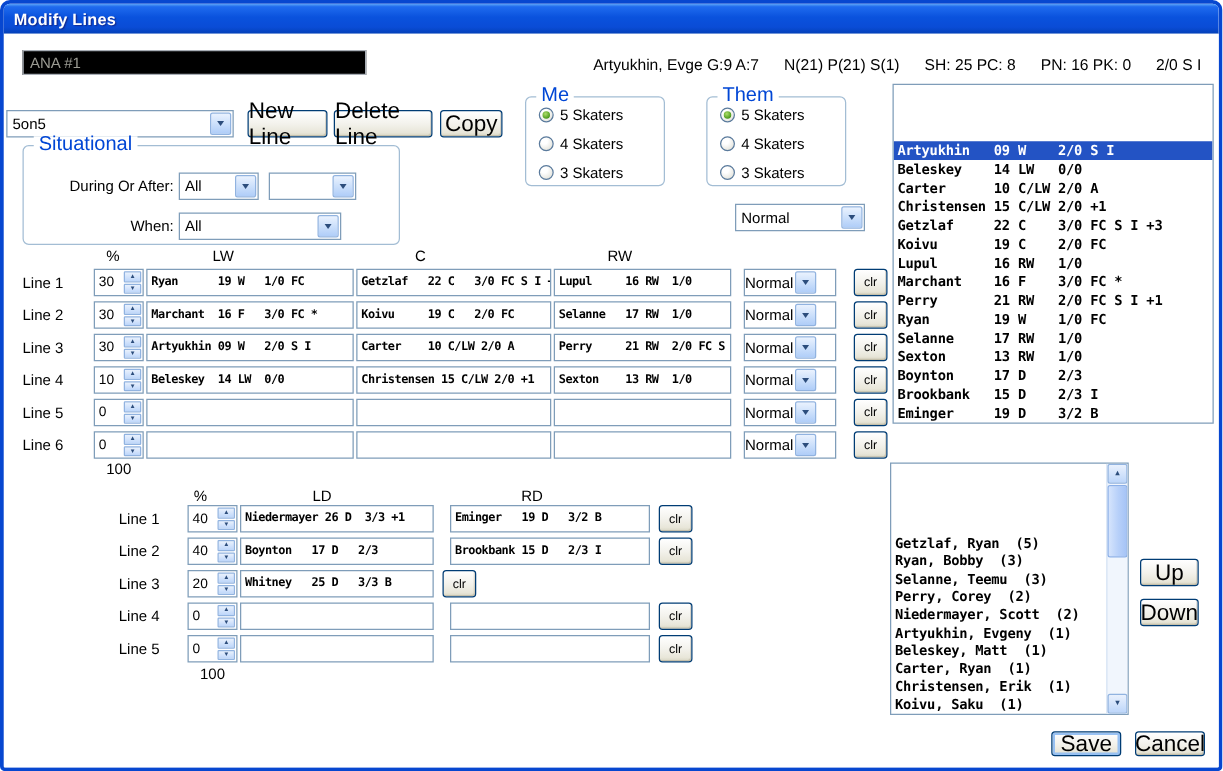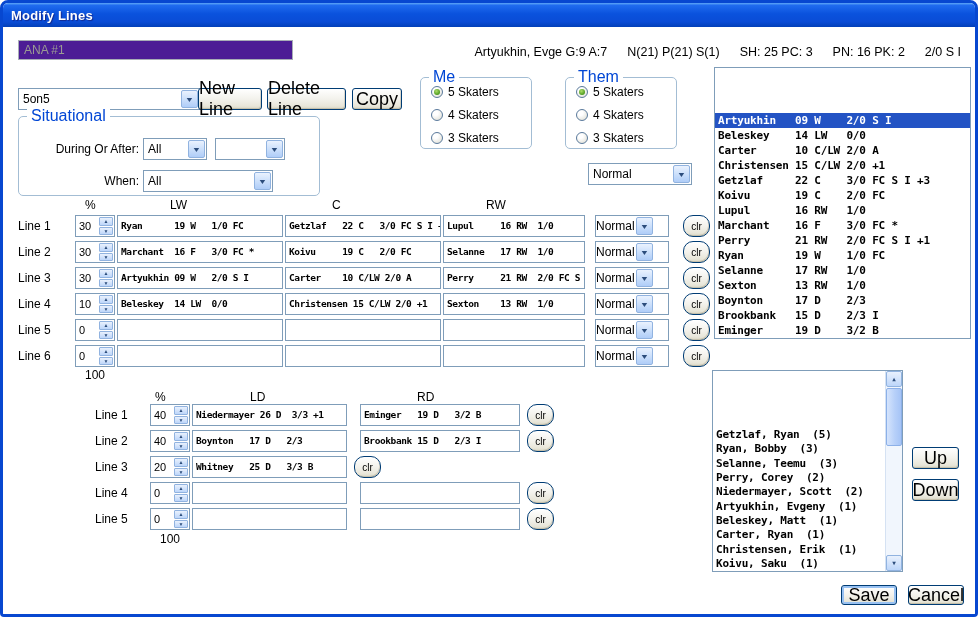--- a/index.html
+++ b/index.html
@@ -3,21 +3,21 @@
 <meta charset="utf-8">
 <style>
   *{margin:0;padding:0;box-sizing:border-box;}
   html,body{width:978px;height:617px;background:#fff;}
   body{font-family:"Liberation Sans",sans-serif;font-size:12px;color:#000;}
   .window{position:relative;width:978px;height:617px;border:3px solid #0747d0;border-radius:8px 8px 4px 4px;background:#fff;overflow:hidden;}
   .titlebar{height:24px;background:linear-gradient(180deg,#5ea6f7 0%,#1f6bef 10%,#0a52dd 45%,#0a4cd6 78%,#0340b8 100%);display:flex;align-items:center;padding:0 8px;}
   .title{color:#fff;font-weight:bold;font-size:13px;text-shadow:1px 1px 1px #12288e;letter-spacing:.2px;}
   .dlgbody{position:relative;width:972px;height:587px;background:#fff;}
 
-  .unitfield{position:absolute;height:20px;background:#4c1d95;border:1px solid #a8aeb6;color:#9b9b93;font-size:12px;line-height:18px;padding:0 5px;overflow:hidden;}
+  .unitfield{position:absolute;height:20px;background:#000000;border:1px solid #a8aeb6;color:#9b9b93;font-size:12px;line-height:18px;padding:0 5px;overflow:hidden;}
   .stats{position:absolute;display:flex;gap:20px;font-size:12.5px;white-space:pre;}
 
   .combo{position:absolute;height:22px;background:#fff;border:1px solid #7F9DB9;display:flex;align-items:center;}
   .combo .ctext{flex:1;font-size:12px;padding:0 4px;overflow:hidden;white-space:pre;}
   .cbtn{width:17px;align-self:stretch;margin:1px;border-radius:2px;flex:none;
         background:linear-gradient(180deg,#EAF2FE 0%,#CCE0FB 50%,#AFCDF8 100%);border:1px solid #91B3E0;
         display:flex;align-items:center;justify-content:center;}
   .cbtn::after{content:"▼";font-size:7px;color:#2c4d7c;transform:scaleX(1.35);}
   .combo-inline{position:static;display:inline-flex;height:22px;background:#fff;border:1px solid #7F9DB9;align-items:center;flex:none;}
 
@@ -29,21 +29,21 @@
   .rdot{width:12px;height:12px;border-radius:50%;border:1px solid #5a7a9c;flex:none;
         background:radial-gradient(circle at 35% 30%,#ffffff 25%,#e9e9e3 70%,#cfcfc6);
         display:flex;align-items:center;justify-content:center;}
   .radio.sel .rdot::after{content:"";width:6px;height:6px;border-radius:50%;
         background:radial-gradient(circle at 40% 35%,#aede6a,#4c9a1c 70%,#2d6e0a);}
 
   .xpbtn{position:absolute;display:flex;align-items:center;justify-content:center;border:1px solid #003C74;border-radius:3px;
         background:linear-gradient(180deg,#ffffff 0%,#f3f2ec 50%,#e8e6d9 85%,#d8d5c2 100%);
         font-size:18px;cursor:default;box-shadow:inset -1px -1px 0 rgba(130,120,90,.25);}
   .xpbtn.default{box-shadow:inset 0 0 0 2px #98c1f2, inset -1px -1px 0 rgba(130,120,90,.2);}
-  .clrbtn{position:static;width:27px;height:22px;font-size:10px;margin-left:14px;flex:none;border-radius:10px;}
+  .clrbtn{position:static;width:27px;height:22px;font-size:10px;margin-left:14px;flex:none;}
 
   .pfield{height:22px;background:#fff;border:1px solid #7F9DB9;font-family:"DejaVu Sans Mono",monospace;font-weight:bold;
         font-size:9.5px;letter-spacing:-0.4px;line-height:20px;padding:0 3px;overflow:hidden;white-space:pre;flex:none;}
   .rowlabel{width:48px;font-size:12px;line-height:22px;flex:none;}
   .spin{width:40px;height:22px;background:#fff;border:1px solid #7F9DB9;display:flex;flex:none;margin-left:9px;}
   .spinval{flex:1;font-size:11px;line-height:20px;padding-left:3px;}
   .spinbtns{width:14px;display:flex;flex-direction:column;gap:1px;margin:1px;flex:none;}
   .sb-u,.sb-d{flex:1;border:1px solid #91B3E0;border-radius:1px;background:linear-gradient(180deg,#E9F1FD,#BDD6FA);
         display:flex;align-items:center;justify-content:center;}
   .sb-u::after{content:"▲";font-size:5px;color:#2c4d7c;}
@@ -86,26 +86,26 @@
   <div class="titlebar">
     <span class="title">Modify Lines</span>
   </div>
   <div class="dlgbody">
 
     <div class="unitfield" style="left:15px;top:13px;width:275px;">ANA #1</div>
 
     <div class="stats" style="top:18px;right:14px;">
       <span>Artyukhin, Evge G:9 A:7</span>
       <span>N(21) P(21) S(1)</span>
-      <span>SH: 25 PC: 3</span>
-      <span>PN: 16 PK: 2</span>
+      <span>SH: 25 PC: 8</span>
+      <span>PN: 16 PK: 0</span>
       <span>2/0 S I</span>
     </div>
 
-    <div class="combo" style="left:15px;top:61px;width:182px;gap:48px;">
+    <div class="combo" style="left:2px;top:61px;width:182px;gap:48px;">
       <span class="ctext">5on5</span>
       <span class="cbtn"></span>
     </div>
     <div class="xpbtn" style="left:195px;top:61px;width:64px;height:22px;">New Line</div>
     <div class="xpbtn" style="left:264px;top:61px;width:79px;height:22px;">Delete Line</div>
     <div class="xpbtn" style="left:349px;top:61px;width:50px;height:22px;">Copy</div>
 
     <div class="group" style="left:15px;top:89px;width:302px;height:80px;">
       <span class="glabel">Situational</span>
       <span class="flabel" style="left:8px;top:25px;width:112px;text-align:right;">During Or After:</span>

